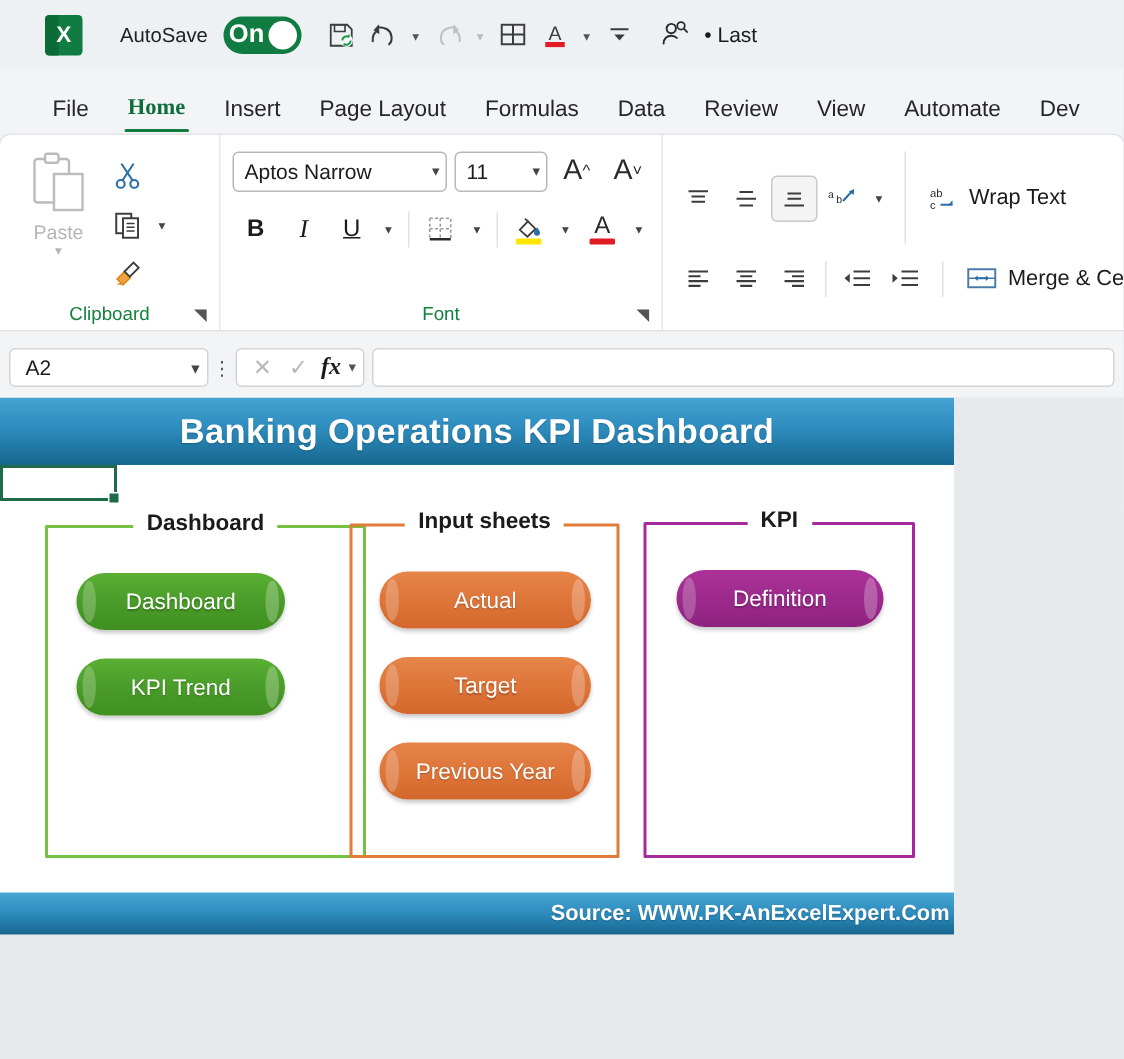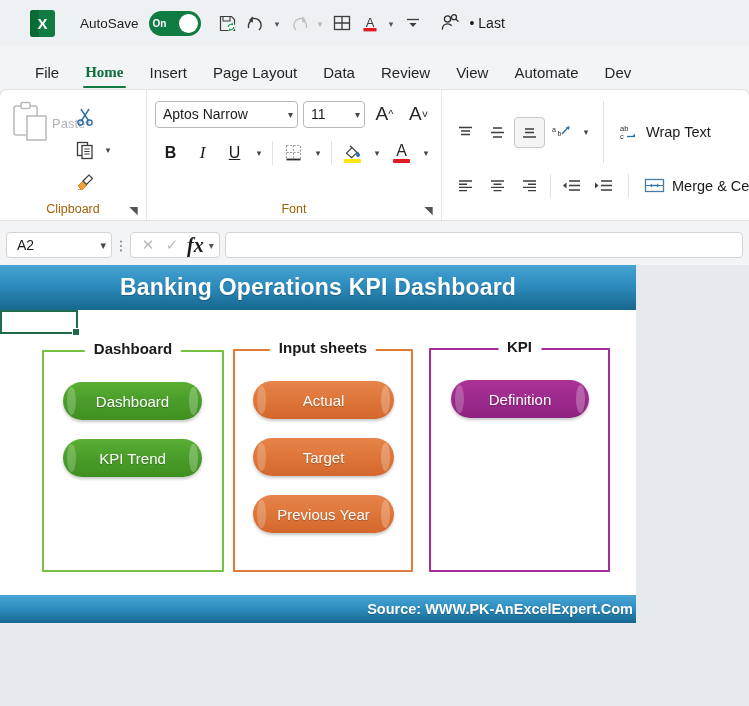--- a/index.html
+++ b/index.html
@@ -28,21 +28,21 @@
   }
   .xl-logo span {
     color: #fff; font-size: 15px; font-weight: bold; position: relative; z-index: 2;
     font-family: "Liberation Sans", sans-serif;
   }
   .autosave-label { font-size: 13.5px; color: #222; margin-left: 25px; }
   .toggle {
     margin-left: 10px; width: 52px; height: 25px; border-radius: 13px;
     background: #107c41; position: relative; display: flex; align-items: center;
   }
-  .toggle .onlabel { color: #fff; font-size: 10px; margin-left: 4px; font-weight: 600; }
+  .toggle .onlabel { color: #fff; font-size: 17px; margin-left: 4px; font-weight: 600; }
   .toggle .knob {
     position: absolute; right: 3px; top: 3px; width: 19px; height: 19px;
     border-radius: 50%; background: #fff;
   }
   .qat { display: flex; align-items: center; margin-left: 14px; gap: 2px; }
   .qat-btn {
     width: 26px; height: 28px; display: flex; align-items: center; justify-content: center;
     border-radius: 3px;
   }
   .qat-caret {
@@ -75,32 +75,32 @@
   .ribbon {
     position: absolute; left: 0; top: 90px; width: 749px; height: 130px;
     background: #fff; border-radius: 7px 7px 0 0;
     box-shadow: 0 0 0 1px #e3e3e3;
     display: flex; align-items: stretch;
   }
   .rgroup { position: relative; display: flex; flex-direction: column; padding: 6px 8px 0 8px; }
   .rgroup + .rgroup { border-left: 1px solid #e8e8e8; gap: 18px; }
   .rgroup-body { flex: 1; display: flex; align-items: flex-start; }
   .rgroup-title {
-    height: 22px; font-size: 12.5px; color: #a16207; text-align: center;
+    height: 22px; font-size: 12.5px; color: #15803d; text-align: center;
     display: flex; align-items: center; justify-content: center;
   }
   .dlg-launcher {
     position: absolute; right: 6px; bottom: 3px; width: 13px; height: 13px;
     color: #555; font-size: 11px; line-height: 13px; text-align: center;
   }
 
   
   .clip { width: 146px; }
   .paste-col {
-    width: 62px; display: flex; flex-direction: row; align-items: center;
+    width: 62px; display: flex; flex-direction: column; align-items: center;
     padding-top: 4px;
   }
   .paste-icon { width: 44px; height: 46px; position: relative; opacity: .45; }
   .paste-label { font-size: 13px; color: #b4b4b4; margin-top: 1px; }
   .paste-caret { font-size: 9px; color: #b4b4b4; line-height: 10px; }
   .clip-col { display: flex; flex-direction: column; padding-top: 6px; gap: 2px; }
   .clip-row { display: flex; align-items: center; }
   .mini-btn { width: 30px; height: 30px; display: flex; align-items: center; justify-content: center; }
 
   
@@ -143,32 +143,32 @@
     height: 31px; display: flex; align-items: center; gap: 7px; padding: 0 6px;
     font-size: 14.5px; color: #1b1b1b; white-space: nowrap;
   }
 
   
   .formula-bar {
     position: absolute; left: 0; top: 226px; width: 749px; height: 38px;
     background: #f3f4f6; display: flex; align-items: center; padding: 0 6px;
   }
   .namebox {
-    width: 106px; height: 26px; background: #fff; border: 1px solid #d4d4d4; border-radius: 4px;
+    width: 133px; height: 26px; background: #fff; border: 1px solid #d4d4d4; border-radius: 4px;
     display: flex; align-items: center; padding: 0 5px 0 10px; font-size: 14px; color: #1b1b1b;
   }
   .namebox .nv { flex: 1; }
   .namebox .nc { font-size: 11px; color: #444; }
   .dots { width: 18px; text-align: center; font-size: 13px; color: #555; letter-spacing: 0; }
   .fx-group {
     display: flex; align-items: center; height: 26px; background: #fff;
     border: 1px solid #d4d4d4; border-radius: 4px; padding: 0 5px;
   }
   .fx-btn { width: 24px; height: 24px; display: flex; align-items: center; justify-content: center; font-size: 15px; color: #b9b9b9; }
-  .fx-ital { font-family: "Liberation Serif", serif; font-style: italic; font-weight: bold; font-size: 20px; color: #1b1b1b; padding: 0 3px; }
+  .fx-ital { font-family: "Liberation Serif", serif; font-style: italic; font-weight: bold; font-size: 16px; color: #1b1b1b; padding: 0 3px; }
   .fx-caret { font-size: 10px; color: #555; padding-left: 2px; }
   .formula-input {
     flex: 1; height: 26px; background: #fff; border: 1px solid #d4d4d4; border-radius: 4px;
     margin-left: 5px; margin-right: 0;
   }
 
   
   .sheet {
     position: absolute; left: 0; top: 265px; width: 749px; height: 441px;
     background: #e6eaed; overflow: hidden;
@@ -309,20 +309,21 @@
       </div>
       <div class="lastm">• Last</div>
     </div>
   </div>
 
   <div class="ribbon-tabs">
     <div class="rtab">File</div>
     <div class="rtab active">Home</div>
     <div class="rtab">Insert</div>
     <div class="rtab">Page Layout</div>
+    <div class="rtab">Formulas</div>
     <div class="rtab">Data</div>
     <div class="rtab">Review</div>
     <div class="rtab">View</div>
     <div class="rtab">Automate</div>
     <div class="rtab">Dev</div>
   </div>
 
   <div class="ribbon">
 
     <div class="rgroup clip">
@@ -531,21 +532,21 @@
 
   <div class="sheet">
     <div class="sheet-white">
 
       <div class="banner">
         <div class="banner-text">Banking Operations KPI Dashboard</div>
       </div>
 
       <div class="cell-sel"></div>
 
-      <div class="gbox" style="left:42px; top:85px; width:182px; height:222px;">
+      <div class="gbox" style="left:30px; top:85px; width:214px; height:222px;">
         <div class="gb-frame" style="border-color:#76c043;"></div>
         <div class="gb-label">Dashboard</div>
         <div class="gbtn green" style="left:21px; top:32px; width:139px;">
           <span class="lbl">Dashboard</span>
         </div>
         <div class="gbtn green" style="left:21px; top:89px; width:139px;">
           <span class="lbl">KPI Trend</span>
         </div>
       </div>
 

